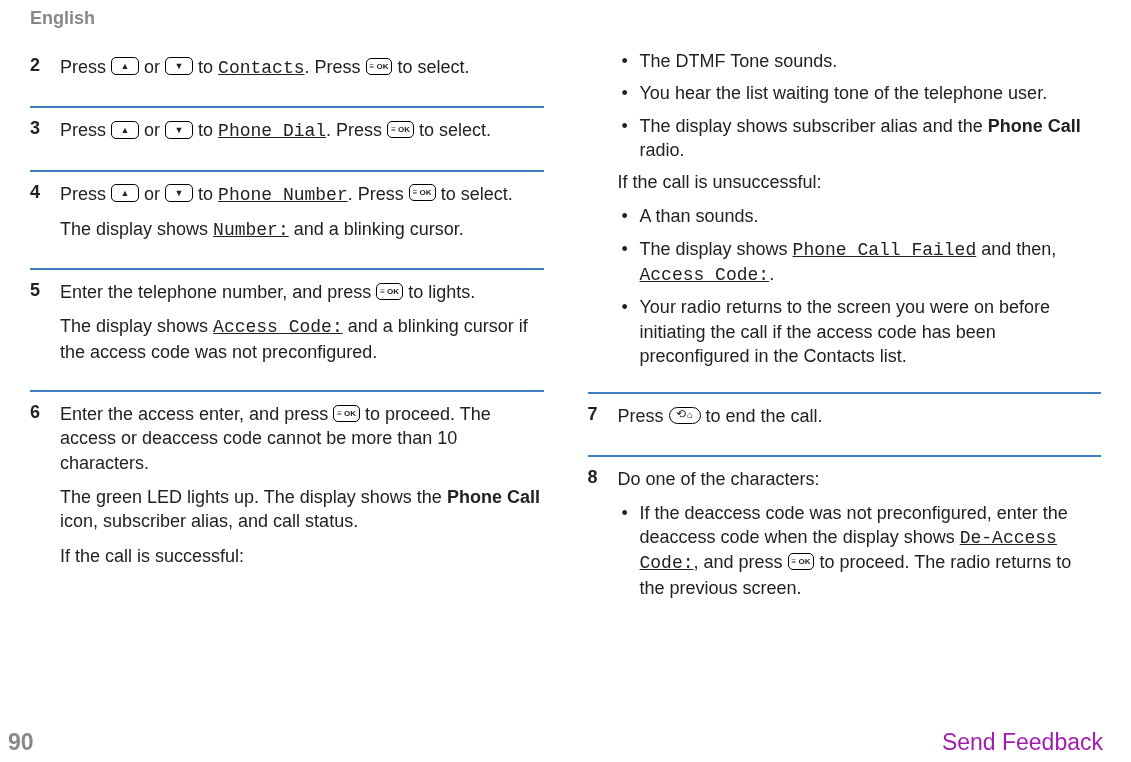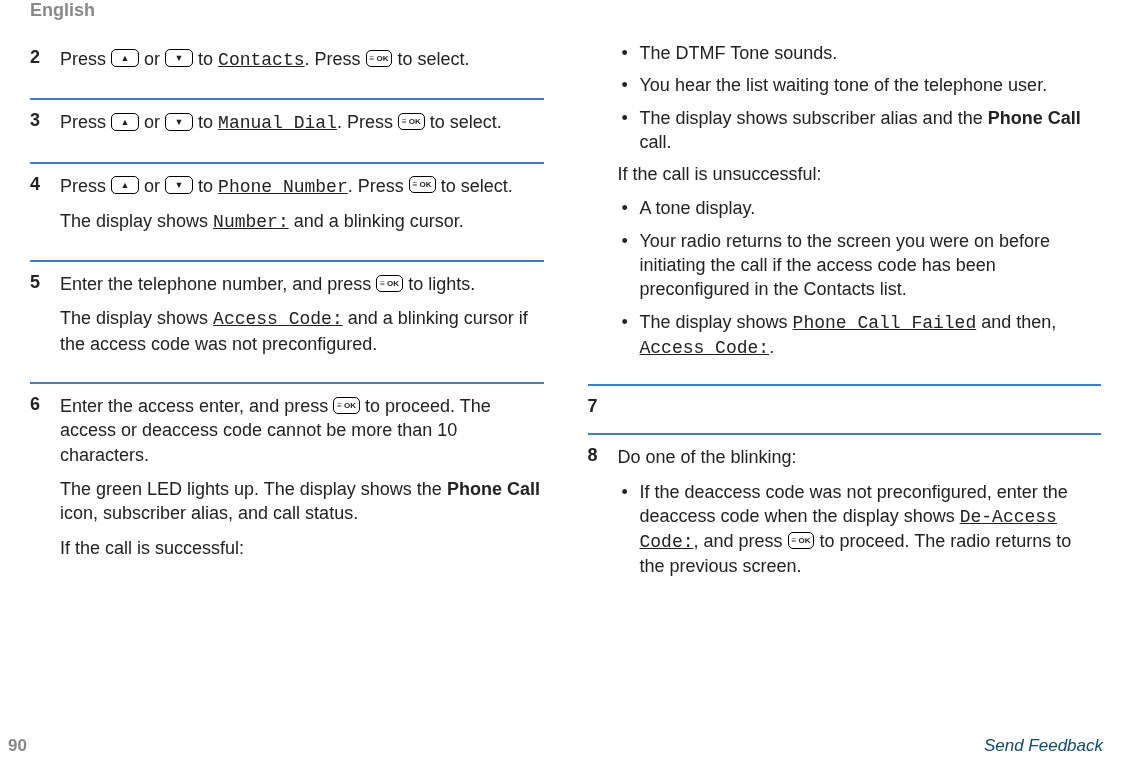--- a/index.html
+++ b/index.html
@@ -13,21 +13,21 @@
     background: #fff;
   }
   .page {
     position: relative;
     width: 1131px;
     height: 762px;
     box-sizing: border-box;
     padding: 0 30px;
   }
   .header {
-    padding-top: 0;
+    padding-top: 8px;
     color: #888;
     font-weight: bold;
     font-size: 18px;
   }
   .columns {
     display: flex;
     gap: 44px;
     margin-top: 20px;
   }
   .col {
@@ -137,29 +137,28 @@
     left: 4px;
     top: 0;
   }
   .footer {
     position: absolute;
     bottom: 6px;
     left: 8px;
     right: 28px;
     display: flex;
     justify-content: space-between;
-    font-size: 17px;
+    font-size: 23px;
   }
   .page-num {
     color: #888;
     font-weight: bold;
   }
   .feedback {
-    color: #0c4a6e;
-    font-style: italic;
+    color: #a21caf;
   }
 </style>
 </head>
 <body>
 
 <div class="page">
   <div class="header">English</div>
 
   <div class="columns">
 
@@ -184,21 +183,21 @@
 
       <div class="step">
         <div class="step-num">3</div>
         <div class="step-body">
           <p>
             <span>Press </span>
             <span class="icon-key up"></span>
             <span> or </span>
             <span class="icon-key down"></span>
             <span> to </span>
-            <span class="mono">Manual Dial</span><span>. Press </span>
+            <span class="mono">Phone Dial</span><span>. Press </span>
             <span class="icon-key ok"></span>
             <span> to select.</span>
           </p>
         </div>
       </div>
       <div class="hr"></div>
 
       <div class="step">
         <div class="step-num">4</div>
         <div class="step-body">
@@ -253,44 +252,51 @@
 
     <div class="col">
 
       <div class="step" style="padding-top:0;">
         <div class="step-num"></div>
         <div class="step-body">
           <ul class="bullets">
             <li>The DTMF Tone sounds.</li>
             <li>You hear the list waiting tone of the telephone user.</li>
             <li>
-              <span>The display shows subscriber alias and the </span><span class="bold">Phone Call</span><span> call.</span>
+              <span>The display shows subscriber alias and the </span><span class="bold">Phone Call</span><span> radio.</span>
             </li>
           </ul>
           <p>If the call is unsuccessful:</p>
           <ul class="bullets">
-            <li>A tone display.</li>
-            <li>Your radio returns to the screen you were on before initiating the call if the access code has been preconfigured in the Contacts list.</li>
+            <li>A than sounds.</li>
             <li>
               <span>The display shows </span><span class="mono">Phone Call Failed</span><span> and then, </span><span class="mono">Access Code:</span><span>.</span>
             </li>
+            <li>Your radio returns to the screen you were on before initiating the call if the access code has been preconfigured in the Contacts list.</li>
           </ul>
         </div>
       </div>
       <div class="hr"></div>
 
       <div class="step">
         <div class="step-num">7</div>
+        <div class="step-body">
+          <p>
+            <span>Press </span>
+            <span class="icon-key end"></span>
+            <span> to end the call.</span>
+          </p>
+        </div>
       </div>
       <div class="hr"></div>
 
       <div class="step">
         <div class="step-num">8</div>
         <div class="step-body">
-          <p>Do one of the blinking:</p>
+          <p>Do one of the characters:</p>
           <ul class="bullets">
             <li>
               <span>If the deaccess code was not preconfigured, enter the deaccess code when the display shows </span><span class="mono">De-Access Code:</span><span>, and press </span>
               <span class="icon-key ok"></span>
               <span> to proceed. The radio returns to the previous screen.</span>
             </li>
           </ul>
         </div>
       </div>
 

